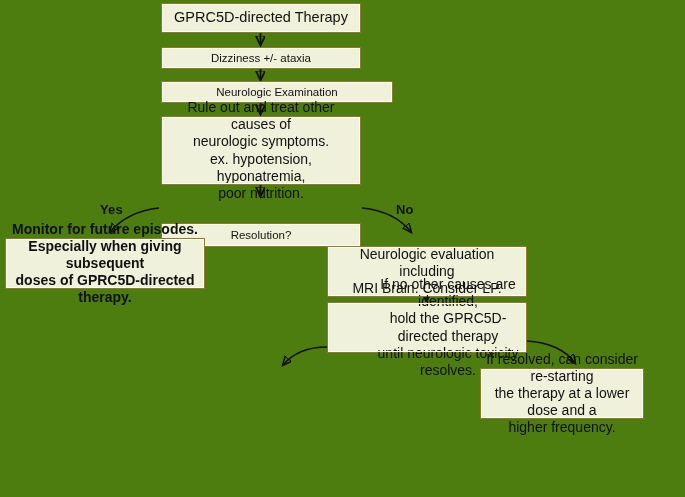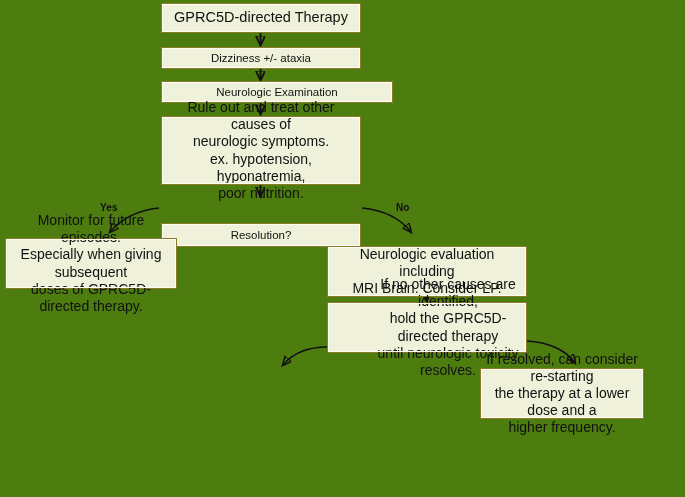--- a/index.html
+++ b/index.html
@@ -37,21 +37,21 @@
   .node .txt {
     display: block;
     white-space: pre-line;
     width: 100%;
   }
   .n-title { font-size: 14.5px; }
   .n-sm { font-size: 11.5px; }
   .n-md { font-size: 14px; }
   .edge-label {
     position: absolute;
-    font-size: 10px;
+    font-size: 13px;
     font-weight: bold;
     color: #111111;
     letter-spacing: 0.1px;
   }
   svg.links {
     position: absolute;
     left: 0;
     top: 0;
     width: 685px;
     height: 497px;
@@ -114,21 +114,21 @@
   </div>
 
   <div class="node n-sm" style="left:161px; top:197px; width:200px; height:24px;margin-top:26px;">
     <span class="txt">Resolution?</span>
   </div>
 
   <div class="edge-label" style="left:100px; top:202px;">Yes</div>
 
   <div class="edge-label" style="left:396px; top:202px;">No</div>
 
-  <div class="node n-md" style="left:5px; top:238px; width:172px; height:51px;">
+  <div class="node n-md" style="left:5px; top:238px; width:200px; height:51px;font-weight:bold;">
     <span class="txt">Monitor for future episodes.
 Especially when giving subsequent
 doses of GPRC5D-directed therapy.</span>
   </div>
 
   <div class="node n-md" style="left:327px; top:238px; width:200px; height:51px;margin-top:8px;">
     <span class="txt">Neurologic evaluation including
 MRI Brain. Consider LP.</span>
   </div>
 

